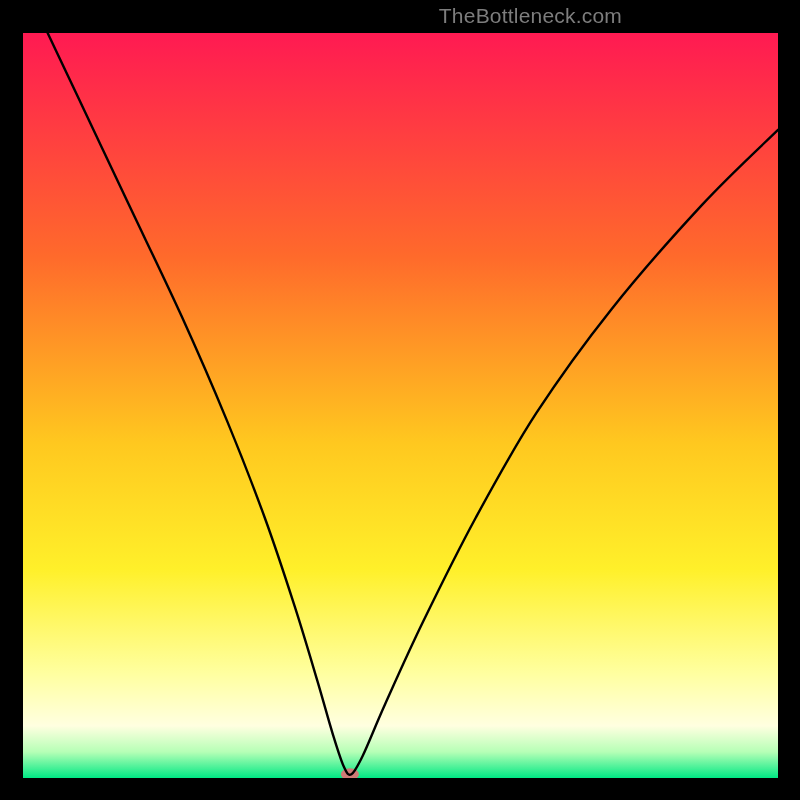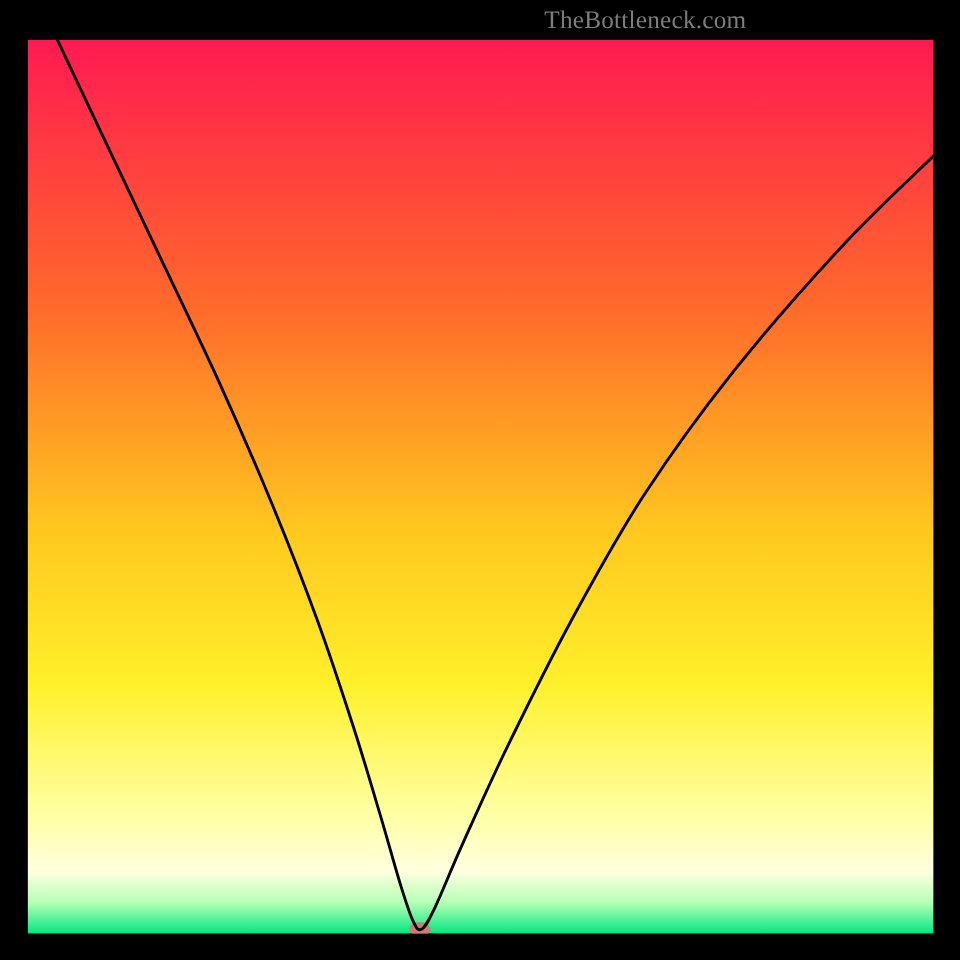--- a/index.html
+++ b/index.html
@@ -11,21 +11,20 @@
     overflow: hidden;
     font-family: Arial, Helvetica, sans-serif;
   }
   .frame {
     position: absolute;
     top: 0;
     left: 0;
     width: 636px;
     height: 800px;
     background: #000;
-    font-family: Liberation Serif, serif;
   }
   .watermark {
     position: absolute;
     top: 4px;
     right: 14px;
     color: #7d7d7d;
     font-size: 21px;
     font-weight: 500;
     letter-spacing: 0.2px;
     user-select: none;

